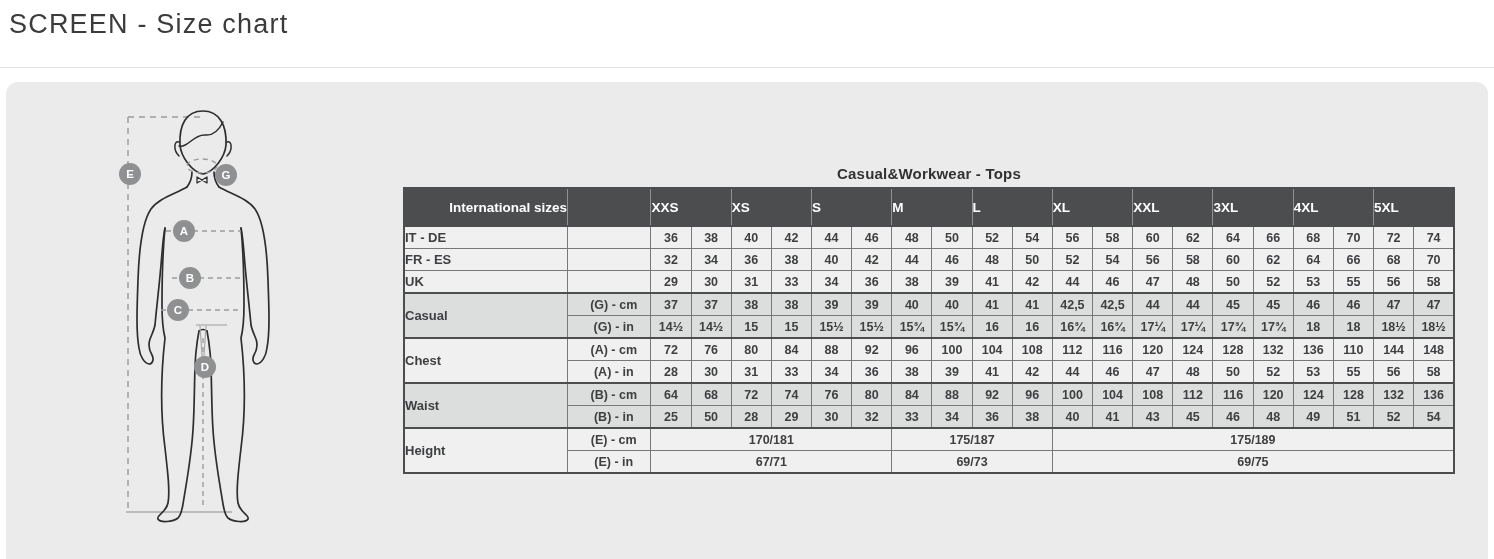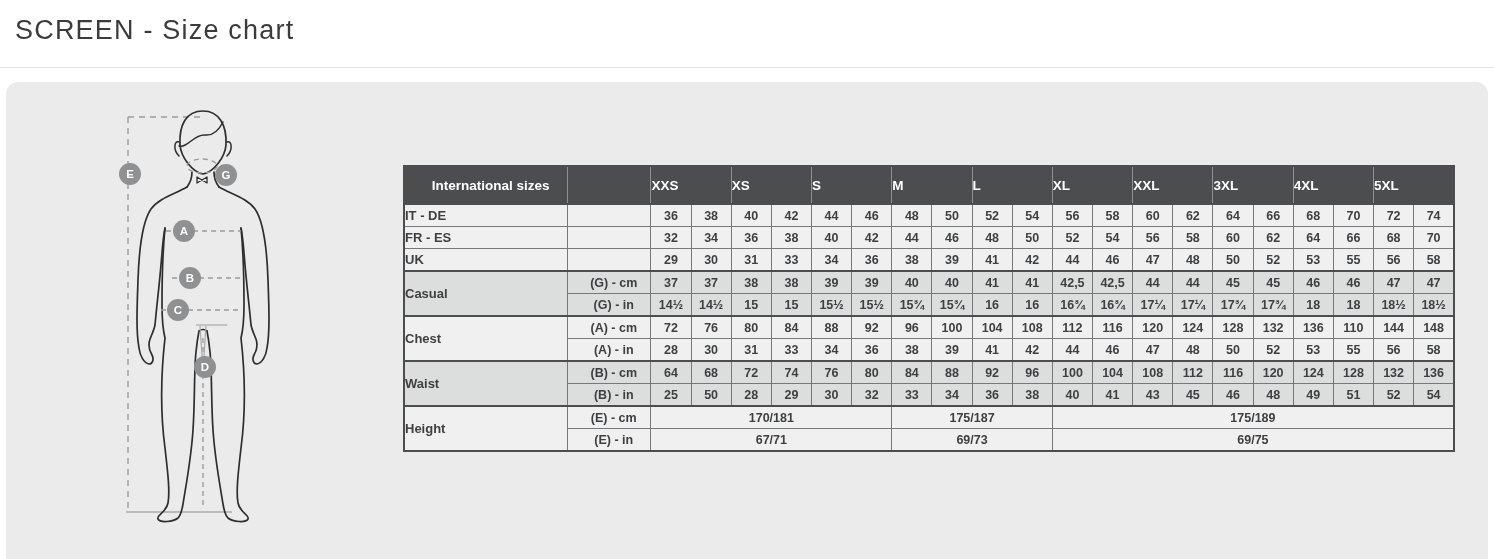--- a/index.html
+++ b/index.html
@@ -3,21 +3,21 @@
 <meta charset="utf-8">
 <style>
   html,body{margin:0;padding:0;}
   body{
     position:relative;width:1494px;height:559px;overflow:hidden;
     background:#ffffff;font-family:"Liberation Sans",sans-serif;
   }
   
   .topbar{position:absolute;top:0;left:0;width:100%;height:67px;background:#fff;}
   .topbar h1{
-    position:absolute;left:9px;top:9px;margin:6px;
+    position:absolute;left:9px;top:9px;margin:0;
     font-size:27px;font-weight:300;letter-spacing:1.2px;color:#3b3b3b;
   }
   .sep{position:absolute;top:67px;left:0;width:100%;height:1px;background:#e3e3e3;}
   
   .panel{
     position:absolute;top:82px;left:6px;width:1482px;height:640px;
     background:#ebebeb;border-radius:12px;
   }
   
   svg.figure{position:absolute;left:95px;top:90px;}
@@ -29,21 +29,21 @@
   }
   table.sizes{
     border-collapse:collapse;table-layout:fixed;width:1052px;
     border:2px solid #4c4d4f;background:#f0f0f0;
   }
   table.sizes th{
     background:#4c4d4f;color:#ffffff;height:36px;
     font-size:13.5px;font-weight:700;text-align:left;
     border-left:1px solid #909193;border-bottom:2px solid #4c4d4f;padding:0;
   }
-  table.sizes th.corner{text-align:center;padding-left:9px;}
+  table.sizes th.corner{text-align:right;padding-left:9px;}
   table.sizes td{
     border:1px solid #77787a;height:21px;padding:0;
     text-align:center;vertical-align:middle;
     font-size:12.5px;font-weight:700;color:#3e3f41;background:#f0f0f0;
   }
   table.sizes tr.shaded td{background:#dcdddd;}
   table.sizes tr.group-start td{border-top:2px solid #4c4d4f;}
   table.sizes tr.group-inner td{border-top:1px solid #a2a3a5;}
   table.sizes td.lbl{text-align:left;padding-left:0;font-size:13px;}
   table.sizes td.unit{text-align:center;padding-left:9px;font-size:12.5px;}
@@ -115,20 +115,21 @@
       <text x="83" y="224" fill="#fff">C</text>
     </g>
     <g>
       <circle cx="110" cy="277" r="11" fill="#8f9091"></circle>
       <text x="110" y="281" fill="#fff">D</text>
     </g>
   </g>
 </svg>
 
 <div class="chart">
+  <div class="chart-title">Casual&amp;Workwear - Tops</div>
   <table class="sizes" id="size-table">
       <colgroup>
         <col style="width: 163px;">
         <col style="width: 83px;">
         <col style="width: 40px;">
         <col style="width: 40px;">
         <col style="width: 40px;">
         <col style="width: 40px;">
         <col style="width: 40px;">
         <col style="width: 40px;">

